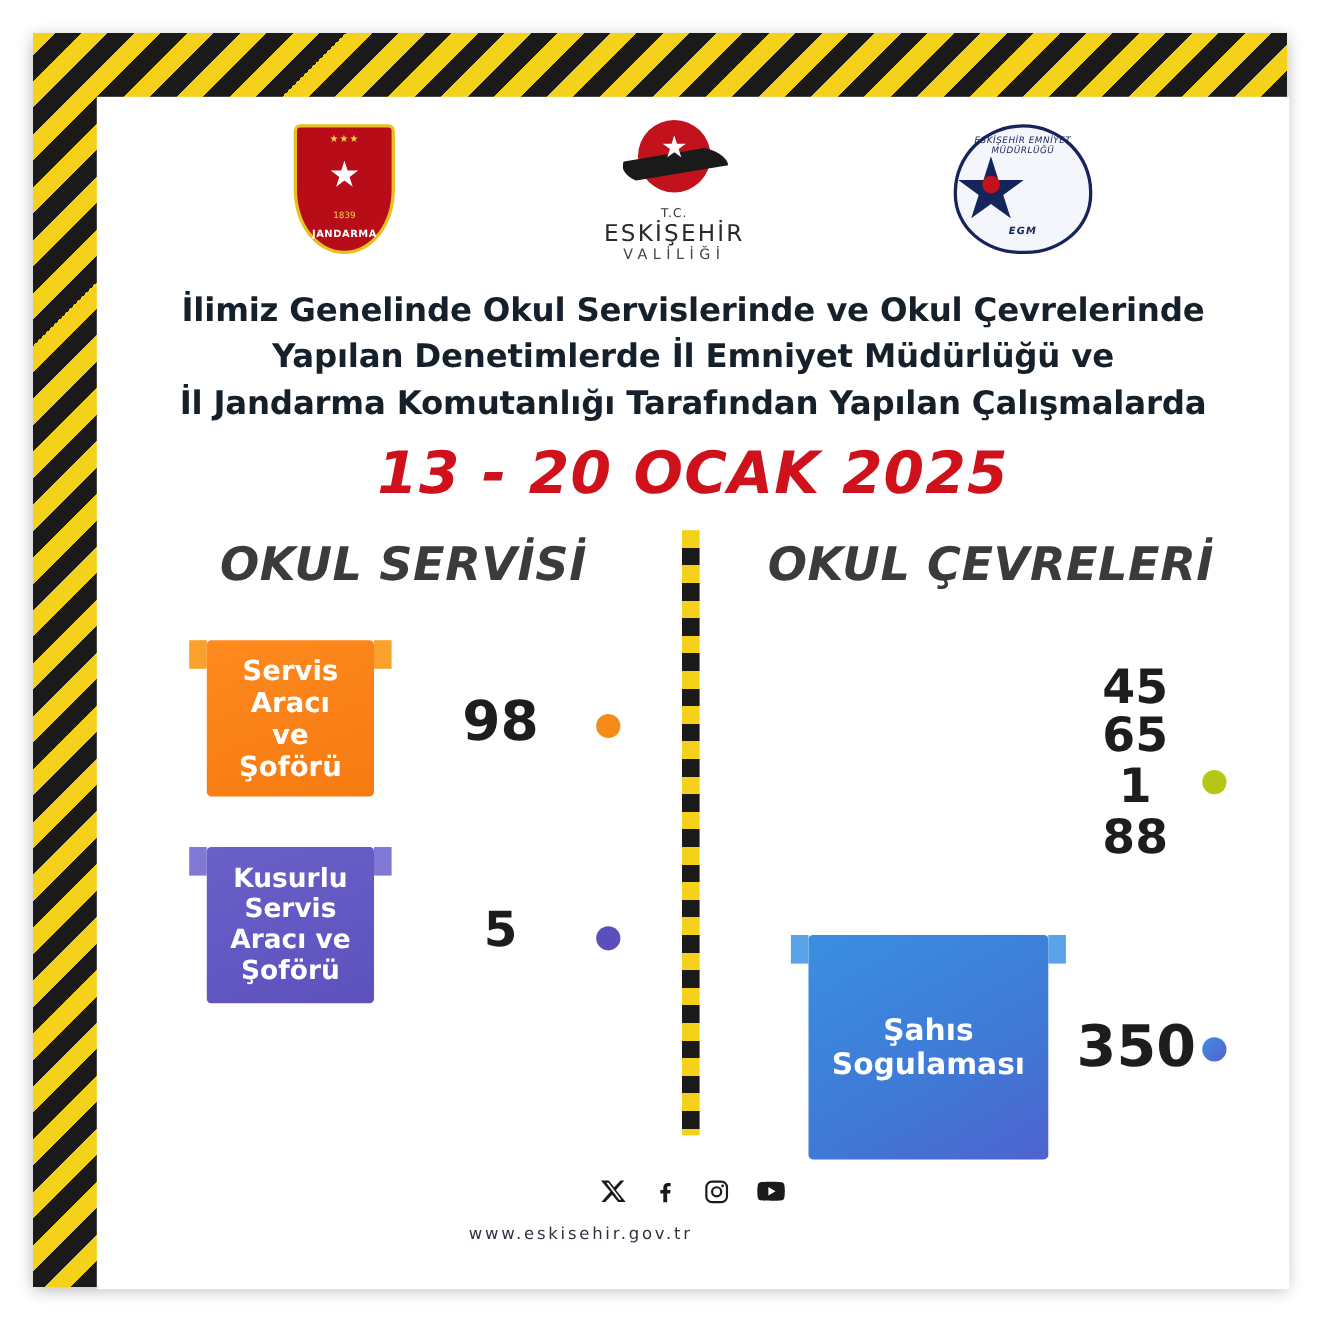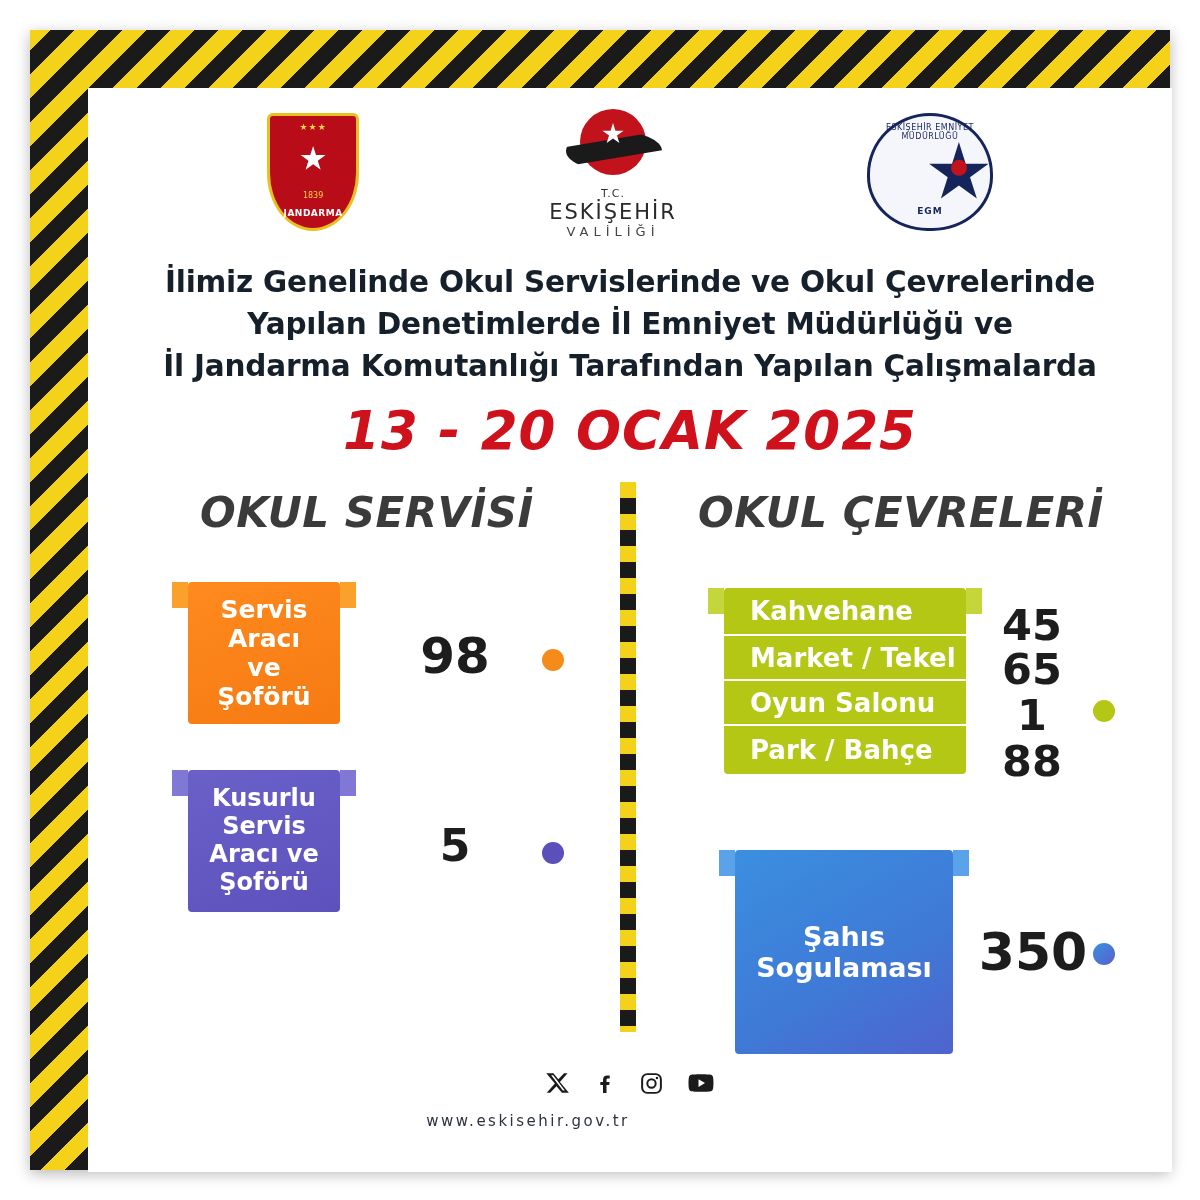--- a/index.html
+++ b/index.html
@@ -158,21 +158,22 @@
   .emniyet-badge {
     width: 126px;
     height: 118px;
     border-radius: 50% 50% 48% 48% / 52% 52% 46% 46%;
     background: #f4f6fb;
     border: 3px solid #16245c;
     position: relative;
     box-sizing: border-box;
     display: flex;
     align-items: center;
-    justify-content: flex-end;
+    justify-content: flex-start;
+    font-style: italic;
   }
   .em-arc {
     position: absolute;
     top: 7px; left: 0; right: 0;
     text-align: center;
     color: #16245c;
     font-size: 8px;
     letter-spacing: 0.5px;
   }
   .em-star {
@@ -472,34 +473,20 @@
       <div>
         <div>Kusurlu</div>
         <div>Servis</div>
         <div>Aracı ve</div>
         <div>Şoförü</div>
       </div>
     </div>
     <div class="value small" id="val-kusurlu">5</div>
     <div class="bullet" id="dot-kusurlu"></div>
 
-    <div class="green-block">
-      <div class="green-row">
-        <span>Kahvehane</span>
-      </div>
-      <div class="green-row">
-        <span>Market / Tekel</span>
-      </div>
-      <div class="green-row">
-        <span>Oyun Salonu</span>
-      </div>
-      <div class="green-row">
-        <span>Park / Bahçe</span>
-      </div>
-    </div>
     <div class="green-val" id="gval-0">45</div>
     <div class="green-val" id="gval-1">65</div>
     <div class="green-val" id="gval-2">1</div>
     <div class="green-val" id="gval-3">88</div>
     <div class="bullet" id="dot-green"></div>
 
     <div class="ribbon" id="card-sahis">
       <div>
         <div>Şahıs</div>
         <div>Sogulaması</div>

